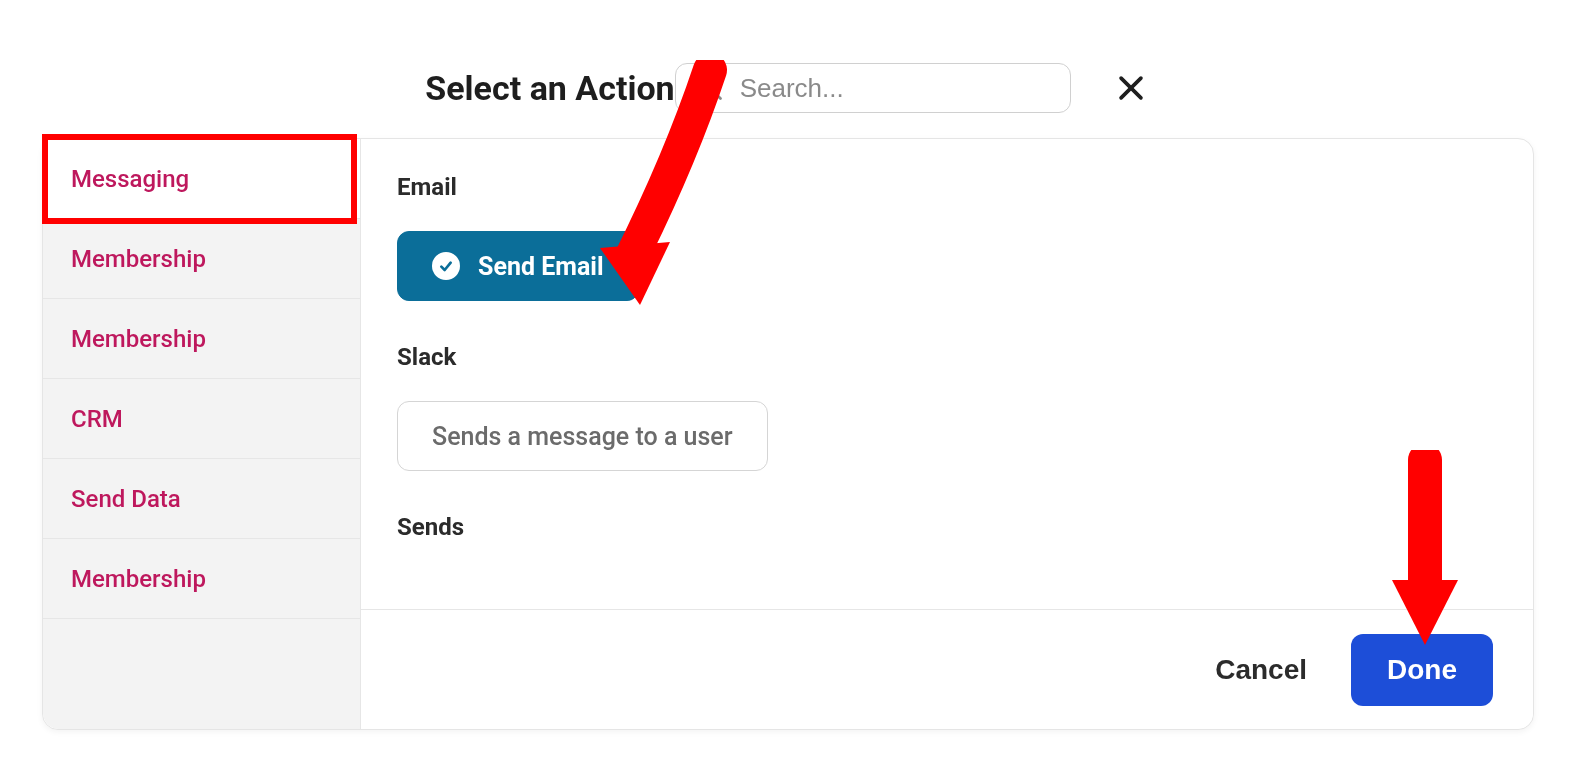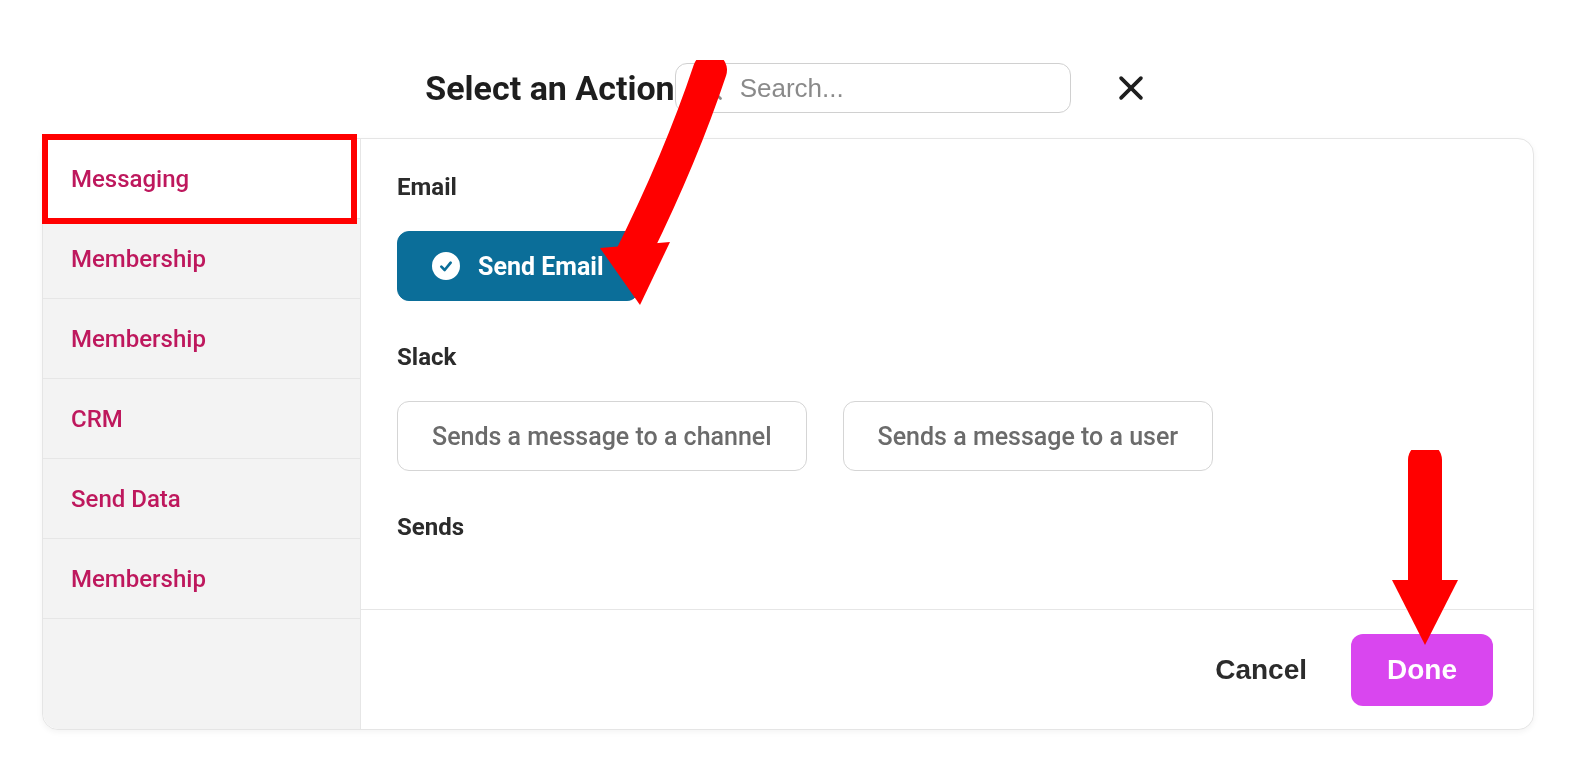--- a/index.html
+++ b/index.html
@@ -152,21 +152,21 @@
     font-size: 28px;
     font-weight: 600;
     color: #2b2b2b;
     background: none;
     border: none;
     cursor: pointer;
   }
   .done-btn {
     height: 72px;
     padding: 0 36px;
-    background: #d946ef;
+    background: #1d4ed8;
     color: #fff;
     font-size: 28px;
     font-weight: 700;
     border: none;
     border-radius: 12px;
     cursor: pointer;
   }
 
   
   .arrow {
@@ -231,23 +231,20 @@
                   </svg>
                 </span>
                 <span>Send Email</span>
               </div>
             </div>
           </div>
           <div class="group">
             <div class="group-title">Slack</div>
             <div class="chips">
               <div class="chip">
-                <span>Sends a message to a channel</span>
-              </div>
-              <div class="chip">
                 <span>Sends a message to a user</span>
               </div>
             </div>
           </div>
           <div class="group">
             <div class="group-title">Sends</div>
           </div>
         </div>
       <div class="footer">
         <button class="cancel-btn">Cancel</button>

